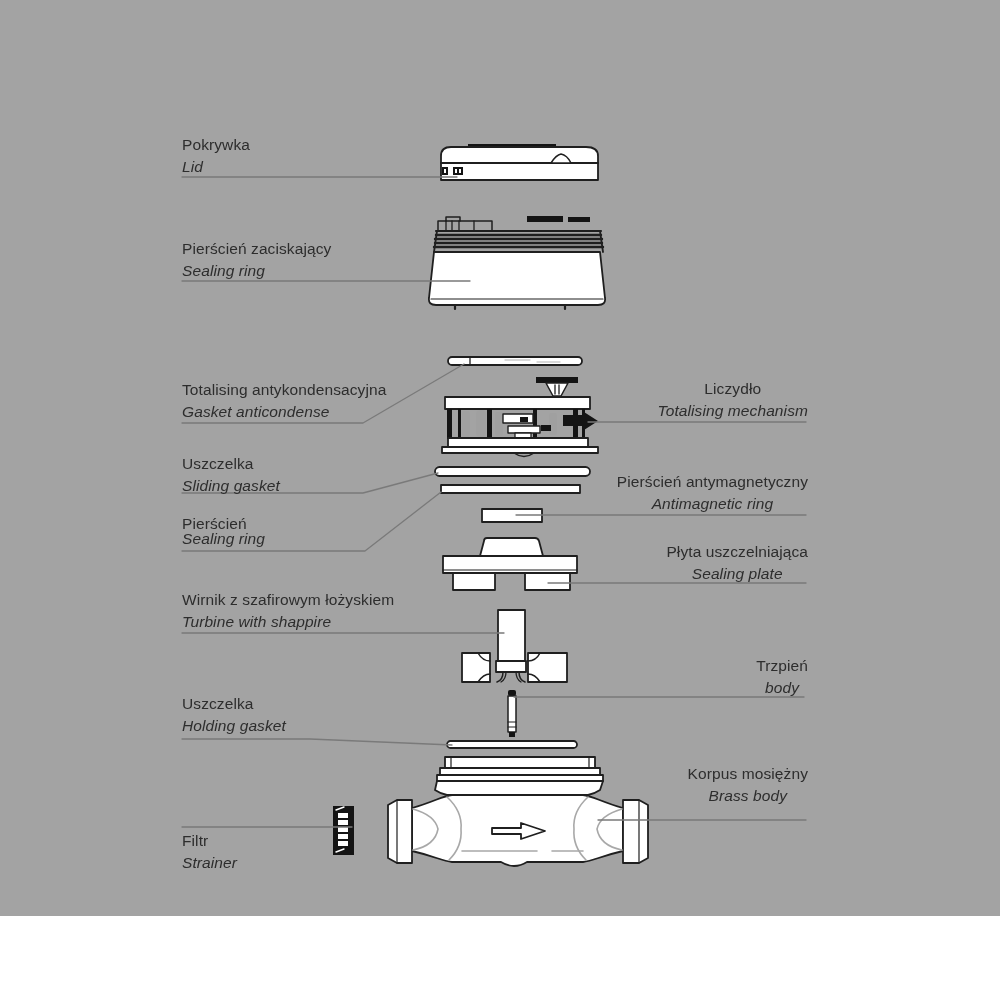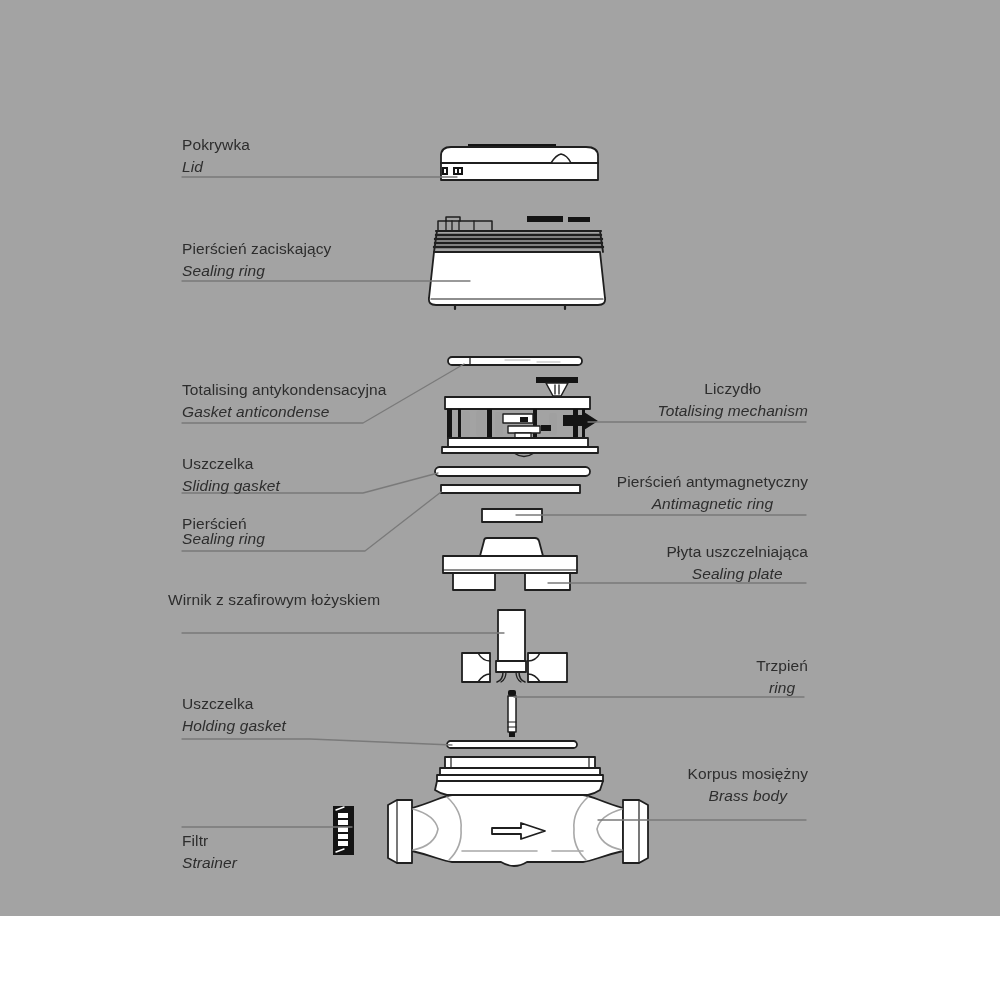--- a/index.html
+++ b/index.html
@@ -202,22 +202,23 @@
   <div class="label" style="left:182px;top:453px">
     <span class="pl">Uszczelka</span>
     <span class="en">Sliding gasket</span>
   </div>
 
   <div class="label tight" style="left:182px;top:516px">
     <span class="pl">Pierścień</span>
     <span class="en">Sealing ring</span>
   </div>
 
-  <div class="label" style="left:168px;top:589px">
+  <div class="label" style="left:182px;top:589px">
     <span class="pl">Wirnik z szafirowym łożyskiem</span>
+    <span class="en">Turbine with shappire</span>
   </div>
 
   <div class="label" style="left:182px;top:693px">
     <span class="pl">Uszczelka</span>
     <span class="en">Holding gasket</span>
   </div>
 
   <div class="label" style="left:182px;top:830px">
     <span class="pl">Filtr</span>
     <span class="en">Strainer</span>
@@ -233,21 +234,21 @@
     <span class="en">Sealing plate</span>
   </div>
 
   <div class="label right" style="right:192px;top:471px">
     <span class="pl">Pierścień antymagnetyczny</span>
     <span class="en">Antimagnetic ring</span>
   </div>
 
   <div class="label right" style="right:192px;top:655px">
     <span class="pl">Trzpień</span>
-    <span class="en">ring</span>
+    <span class="en">body</span>
   </div>
 
   <div class="label right" style="right:192px;top:763px">
     <span class="pl">Korpus mosiężny</span>
     <span class="en">Brass body</span>
   </div>
 
 </div>
 
 </body></html>

